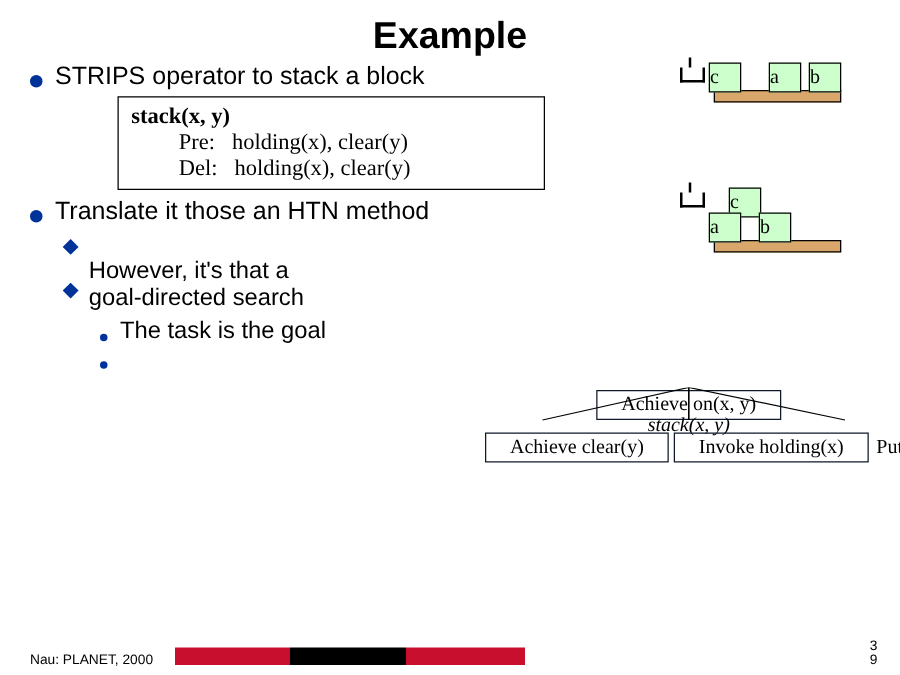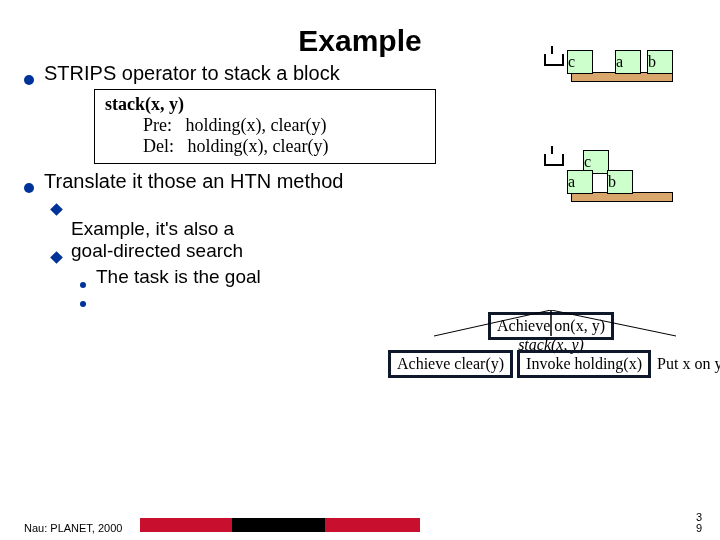--- a/index.html
+++ b/index.html
@@ -1,38 +1,38 @@
 <!DOCTYPE html>
 <html><head>
 <meta charset="utf-8">
 <style>
   body{margin:0;font-family:Arial,Helvetica,sans-serif;color:#000;background:#fff}
   .slide{width:720px;height:540px;position:relative;box-sizing:border-box;padding:10px 24px 8px 24px}
-  .title{font-size:30px;font-weight:bold;text-align:center;margin:14px 0 4px 0}
-  .bullet{font-size:19px;margin:4px 0;display:flex;align-items:flex-end}
+  .title{font-size:30px;font-weight:bold;text-align:center;margin:2px 0 4px 0}
+  .bullet{font-size:19px;margin:4px 0;display:flex;align-items:center}
   .bullet.top{font-size:20px}
   .dot{width:10px;height:10px;border-radius:50%;background:#003399;flex-shrink:0;margin-top:7px;margin-right:10px}
   .dot.tiny{width:6px;height:6px;margin-top:9px}
   .opbox{border:1px solid #000;padding:4px 10px 6px 10px;margin:4px 0 6px 70px;width:320px;font-family:"Times New Roman",serif;font-size:18px}
   .opbox .name{font-weight:bold}
   .opbox .row{margin-left:38px}
   .sub{margin-left:28px}
   .subsub{margin-left:56px}
   .diamond{width:9px;height:9px;background:#003399;transform:rotate(45deg);flex-shrink:0;margin-top:8px;margin-right:10px}
   .footer{position:absolute;left:24px;bottom:6px;font-size:11px}
   .flag{position:absolute;left:140px;bottom:8px;width:280px;height:14px;background:linear-gradient(90deg,#c8102e 0 33%,#000 33% 66%,#c8102e 66% 100%)}
   .pagenum{position:absolute;right:18px;bottom:6px;font-size:11px;line-height:11px;text-align:right}
   .blocks{position:absolute;right:18px;width:160px;font-family:"Times New Roman",serif;font-size:16px;text-align:left}
   .tbl{width:100px;height:8px;background:#d9a66b;border:1px solid #000;margin:0 auto}
   .blk{display:inline-block;width:24px;height:22px;border:1px solid #000;background:#ccffcc;line-height:22px;margin:0 1px}
   .grip{display:inline-block;position:relative;width:20px;height:20px;vertical-align:top}
   .grip::before{content:"";position:absolute;left:9px;top:-4px;width:2px;height:8px;background:#000}
   .grip::after{content:"";position:absolute;left:2px;top:4px;width:16px;height:10px;border:2px solid #000;border-top:none}
   .tree{position:absolute;right:4px;top:310px;width:330px;font-family:"Times New Roman",serif;font-size:16px;text-align:center}
-  .tbox{display:inline-block;border:3px solid #0f172a;padding:2px 6px;margin:2px}
+  .tbox{display:inline-block;border:1px solid #0f172a;padding:2px 19px;margin:2px}
   svg{position:absolute;left:0;top:0;pointer-events:none}
 </style>
 </head>
 <body>
 
 <div class="slide">
   <div class="title">Example</div>
 
   <div class="bullet top">
     <span class="dot"></span>
@@ -48,21 +48,21 @@
   <div class="bullet top">
     <span class="dot"></span>
     <span>Translate it those an HTN method</span>
   </div>
 
   <div class="bullet sub">
     <span class="diamond"></span>
   </div>
   <div class="bullet sub">
     <span class="diamond"></span>
-    <span style="max-width:200px">Example, it's also a goal-directed search</span>
+    <span style="max-width:200px">However, it's that a goal-directed search</span>
   </div>
   <div class="bullet subsub">
     <span class="dot tiny"></span>
     <span>The task is the goal</span>
   </div>
   <div class="bullet subsub">
     <span class="dot tiny"></span>
   </div>
 
   <div class="blocks" style="top:50px">

